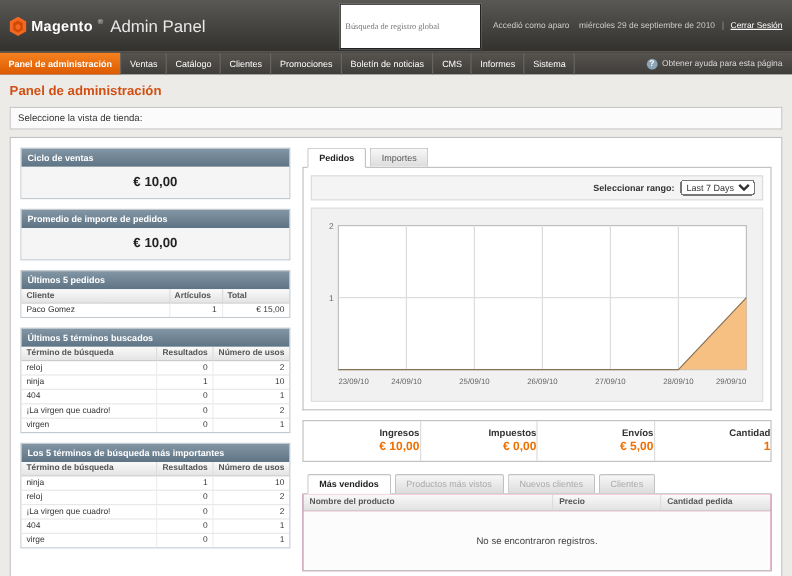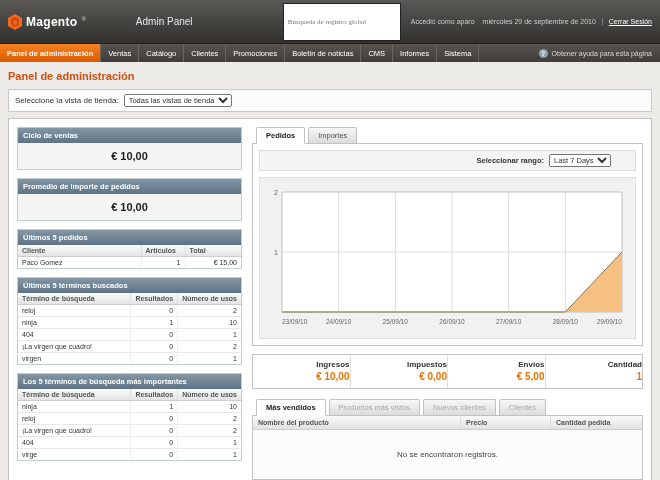--- a/index.html
+++ b/index.html
@@ -14,21 +14,21 @@
   .app-header {
     height:44px;
     background:linear-gradient(#5a5855,#33312e);
     display:flex; align-items:center;
     padding:0 8px; gap:10px;
     border-bottom:1px solid #1f1e1c;
   }
   .logo { display:flex; align-items:center; gap:4px; color:#fff; }
   .logo .brand { font-size:12px; font-weight:bold; letter-spacing:.3px; }
   .logo sup { font-size:6px; margin:-5px 2px 0 0; color:#ddd; }
-  .logo .suffix { font-size:10px; color:#e8e8e8;margin-left:44px; }
+  .logo .suffix { font-size:14px; color:#e8e8e8; }
   .global-search {
     margin-left:auto;
     width:118px; height:14px;
     font-family:Liberation Serif, serif; font-size:7px;
     border:1px solid #222; padding:18px 4px;
     background:#fff; color:#555;
   }
   .header-right { display:flex; align-items:center; gap:6px; font-size:7px; color:#ccc; white-space:nowrap; }
   .header-right .logout { color:#fff; text-decoration:underline; cursor:pointer; border-left:1px solid #777; padding-left:6px; }
   .header-right .date { padding-left:2px; }
@@ -106,21 +106,21 @@
     white-space:nowrap;
   }
   .tab.active { background:#fff; font-weight:bold; color:#222; border-bottom:1px solid #fff; }
   .tab.disabled { color:#aaa; cursor:default; }
   
   .diagram-box { border:1px solid #c2c2c2; border-top:none; background:#fff; padding:6px; }
   .range-bar {
     display:flex; justify-content:flex-end; align-items:center; gap:5px;
     font-size:7.5px; color:#333; font-weight:bold;
     background:#f4f4f4; border:1px solid #ddd;
-    padding:3px 24px; margin-bottom:6px;
+    padding:3px 6px; margin-bottom:6px;
   }
   .chart-area { background:#f1f1f1; border:1px solid #e0e0e0; padding:6px 0 2px; }
   .chart-area svg { display:block; margin:0 auto; }
   
   .totals { display:flex; border:1px solid #c2c2c2; margin-top:8px; background:#fff; }
   .total-cell { flex:1; text-align:right; padding:5px 0 6px; border-right:1px solid #ddd; }
   .total-cell:last-child { border-right:none; }
   .total-label { font-size:8px; font-weight:bold; color:#333; }
   .total-value { font-size:10px; font-weight:bold; color:#ef7000; margin-top:2px; }
   
@@ -174,23 +174,20 @@
     <span class="help-icon">?</span>
     <span>Obtener ayuda para esta página</span>
   </div>
 </nav>
 
 <div class="page">
   <h3 class="page-title">Panel de administración</h3>
 
   <div class="store-switcher">
     <label>Seleccione la vista de tienda:</label>
-    <select>
-      <option>Todas las vistas de tienda</option>
-    </select>
   </div>
 
   <div class="dashboard">
 
     <div class="col-left">
 
       <div class="panel">
         <div class="panel-head">Ciclo de ventas</div>
         <div class="panel-value">€ 10,00</div>
       </div>

